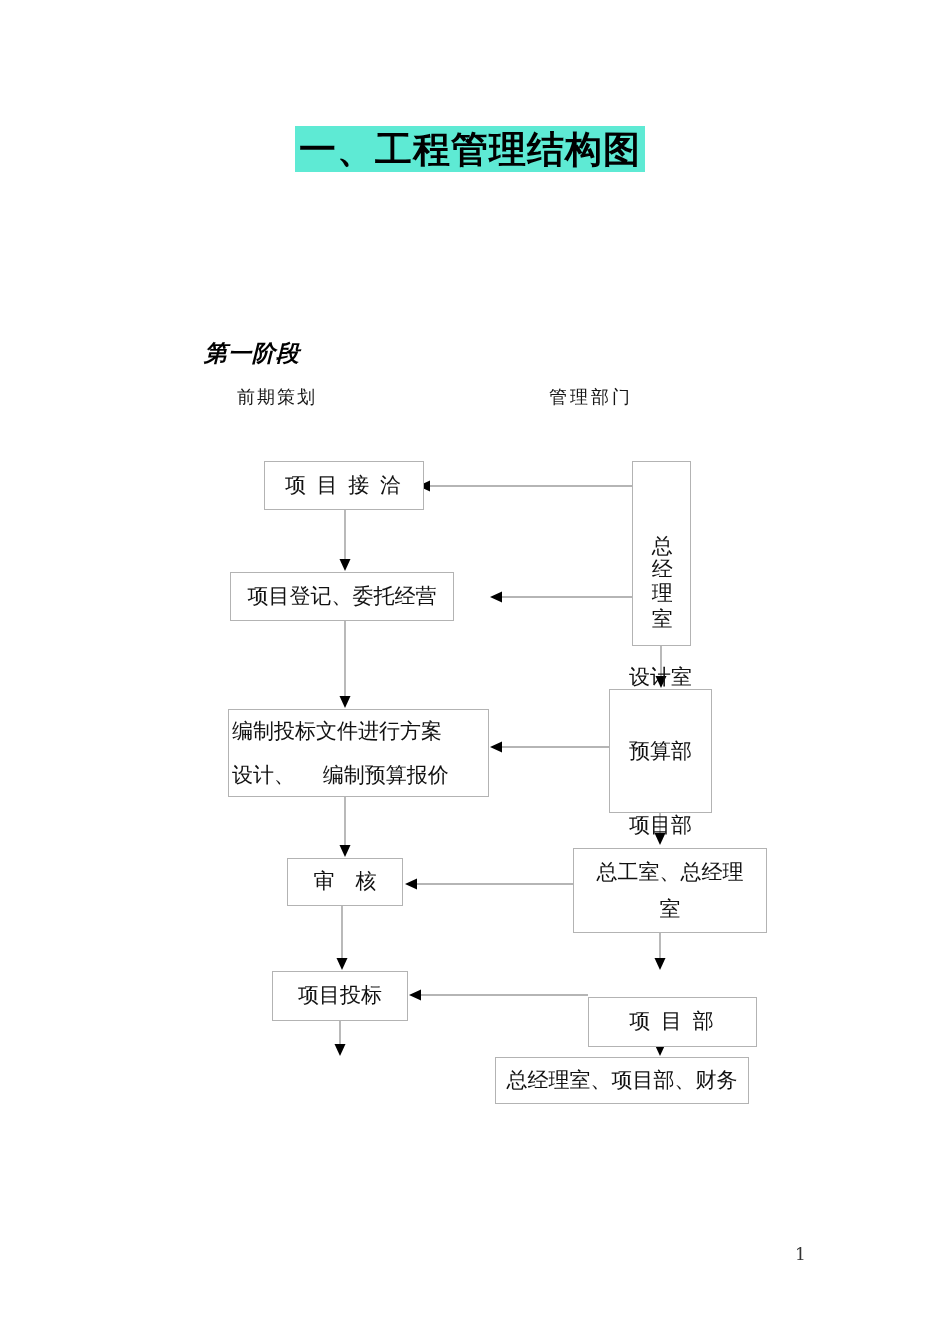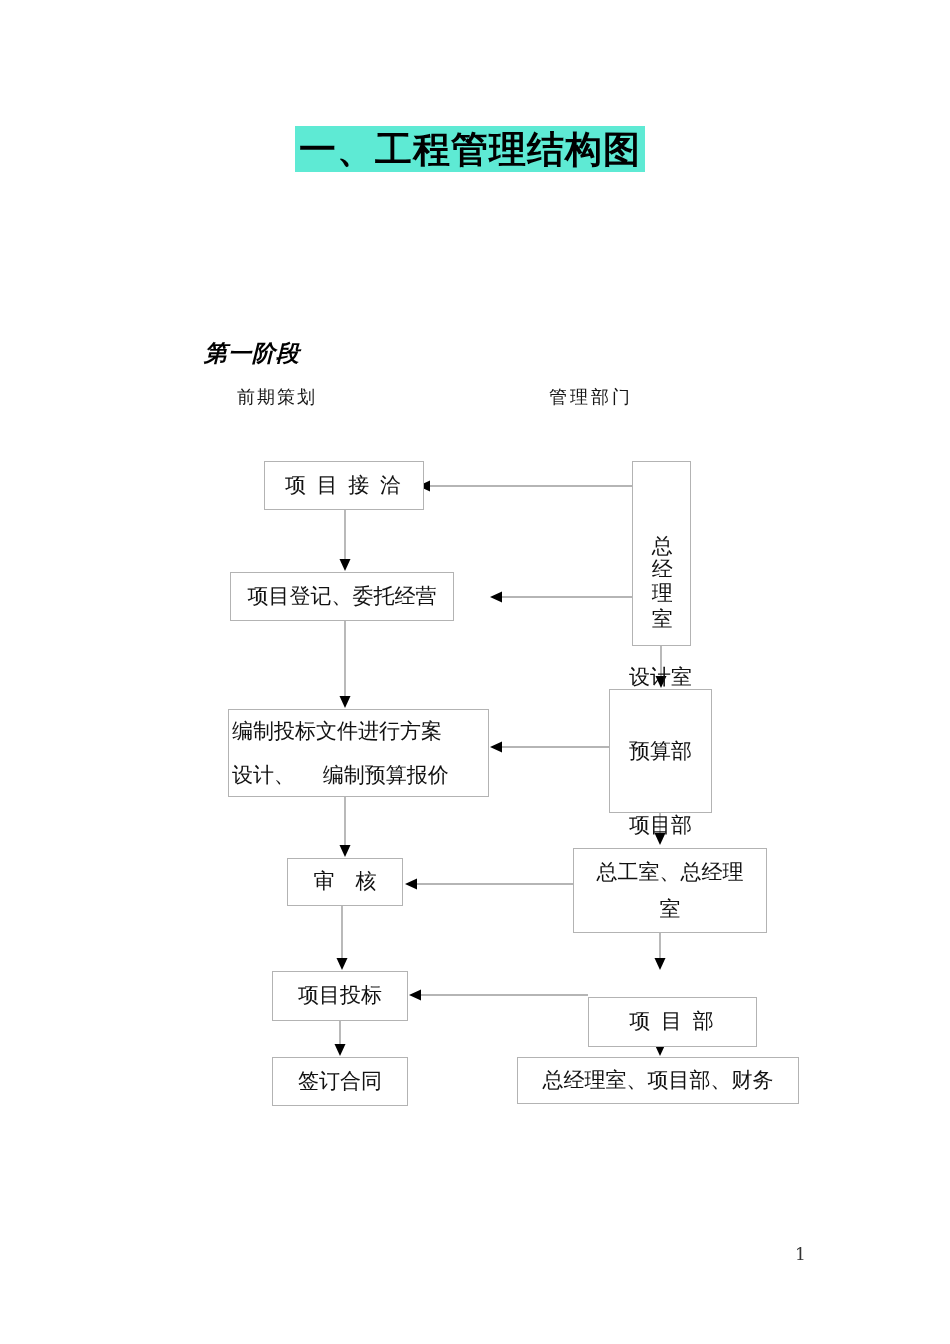--- a/index.html
+++ b/index.html
@@ -90,21 +90,21 @@
   #r1 { left: 632px; top: 461px; width: 59px; height: 185px; }
   #r1 .vtext {
     writing-mode: vertical-rl;
     text-orientation: upright;
     letter-spacing: 24px;
     margin-bottom: -24px;
   }
   #r2 { left: 609px; top: 689px; width: 103px; height: 124px; line-height: 40px; gap: 34px; }
   #r3 { left: 573px; top: 848px; width: 194px; height: 85px; line-height: 37px; }
   #r4 { left: 588px; top: 971px; width: 169px; height: 50px; letter-spacing: 2px; margin-top: 26px; }
-  #r5 { left: 517px; top: 1057px; width: 282px; height: 47px; }
+  #r5 { left: 495px; top: 1057px; width: 254px; height: 47px; }
   .page-number {
     position: absolute;
     left: 795px;
     top: 1244px;
     font-size: 17px;
     color: #333333;
   }
 </style>
 </head>
 <body>
@@ -170,23 +170,20 @@
   </div>
 
   <div class="node" id="n4">
     <span>审　核</span>
   </div>
 
   <div class="node" id="n5">
     <span>项目投标</span>
   </div>
 
-  <div class="node" id="n6">
-    <span>签订合同</span>
-  </div>
 
   <div class="node" id="r1">
     <span class="vtext">总经理室</span>
   </div>
 
   <div class="node multi" id="r2">
     <span>设计室</span>
     <span>预算部</span>
     <span>项目部</span>
   </div>

